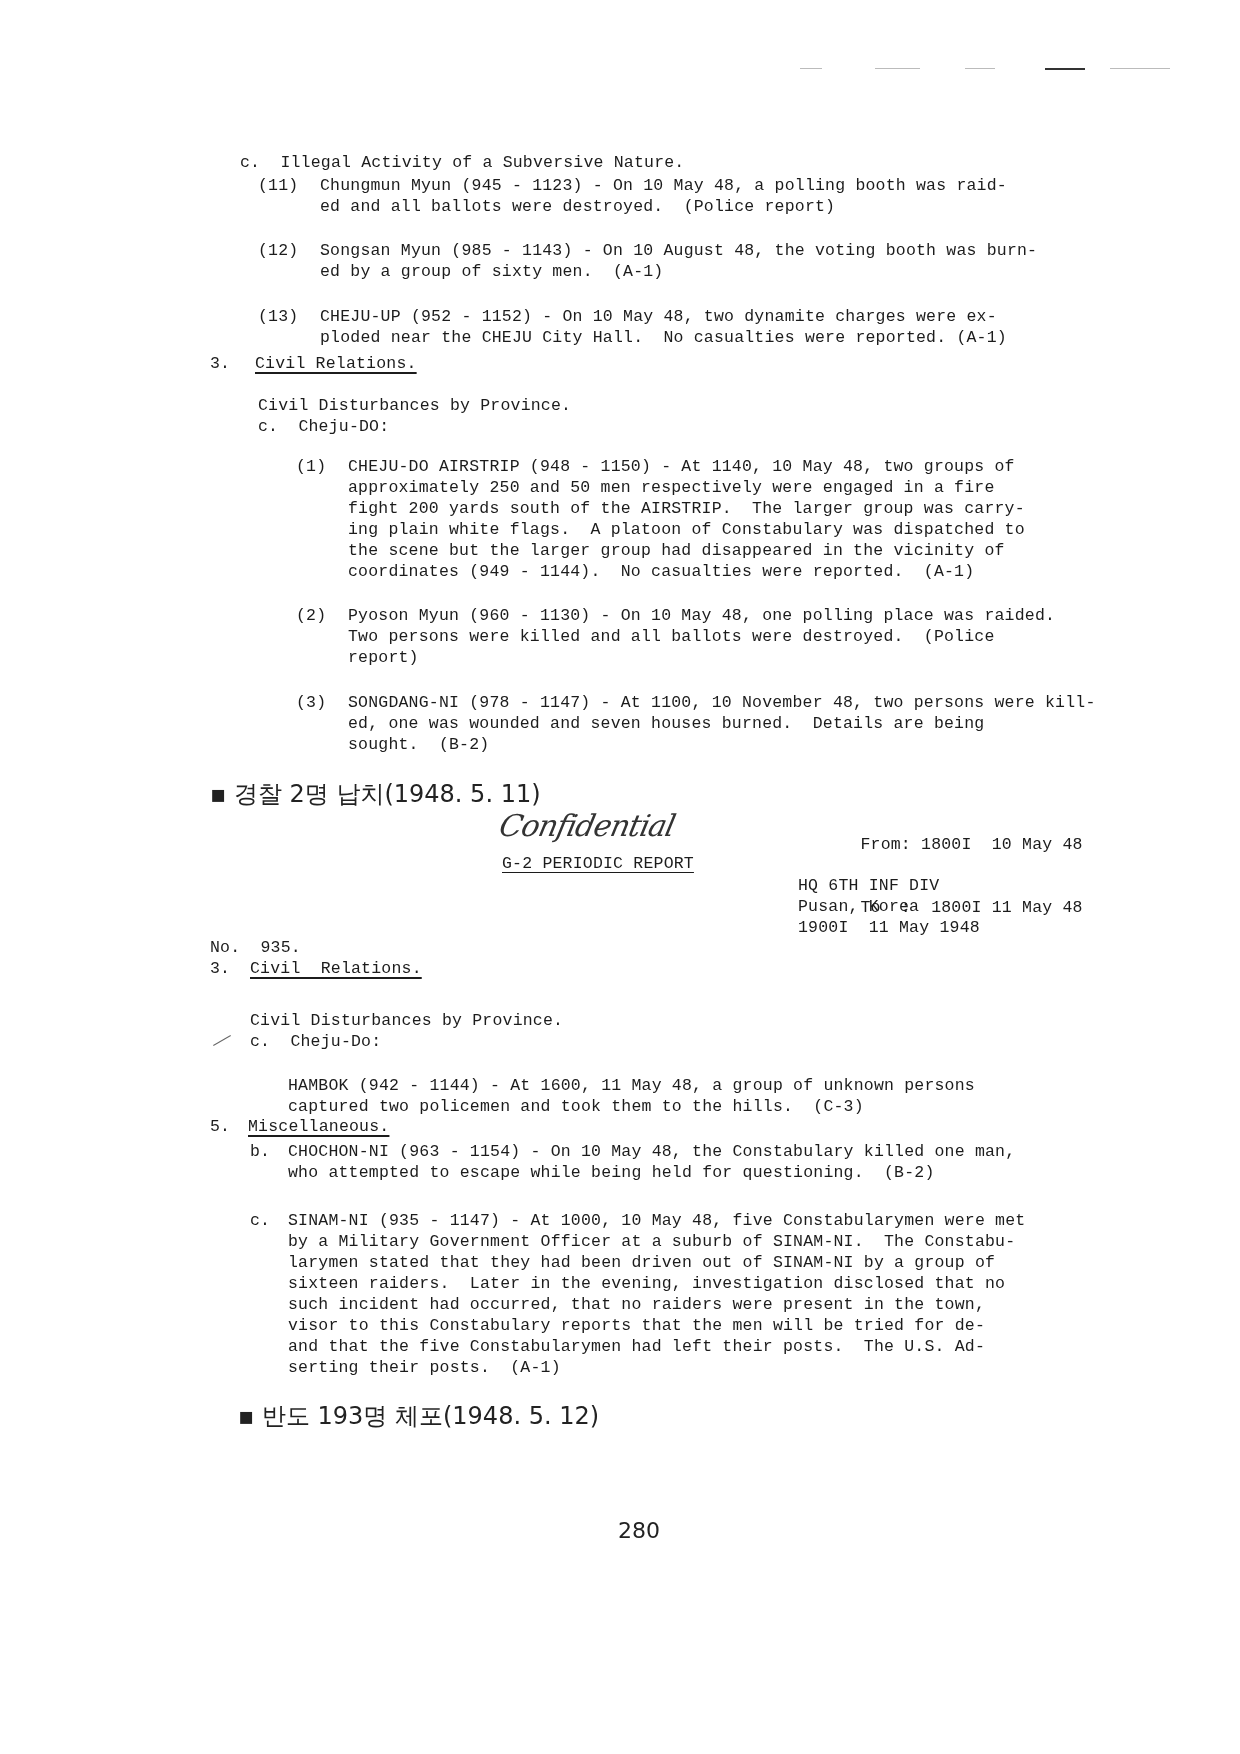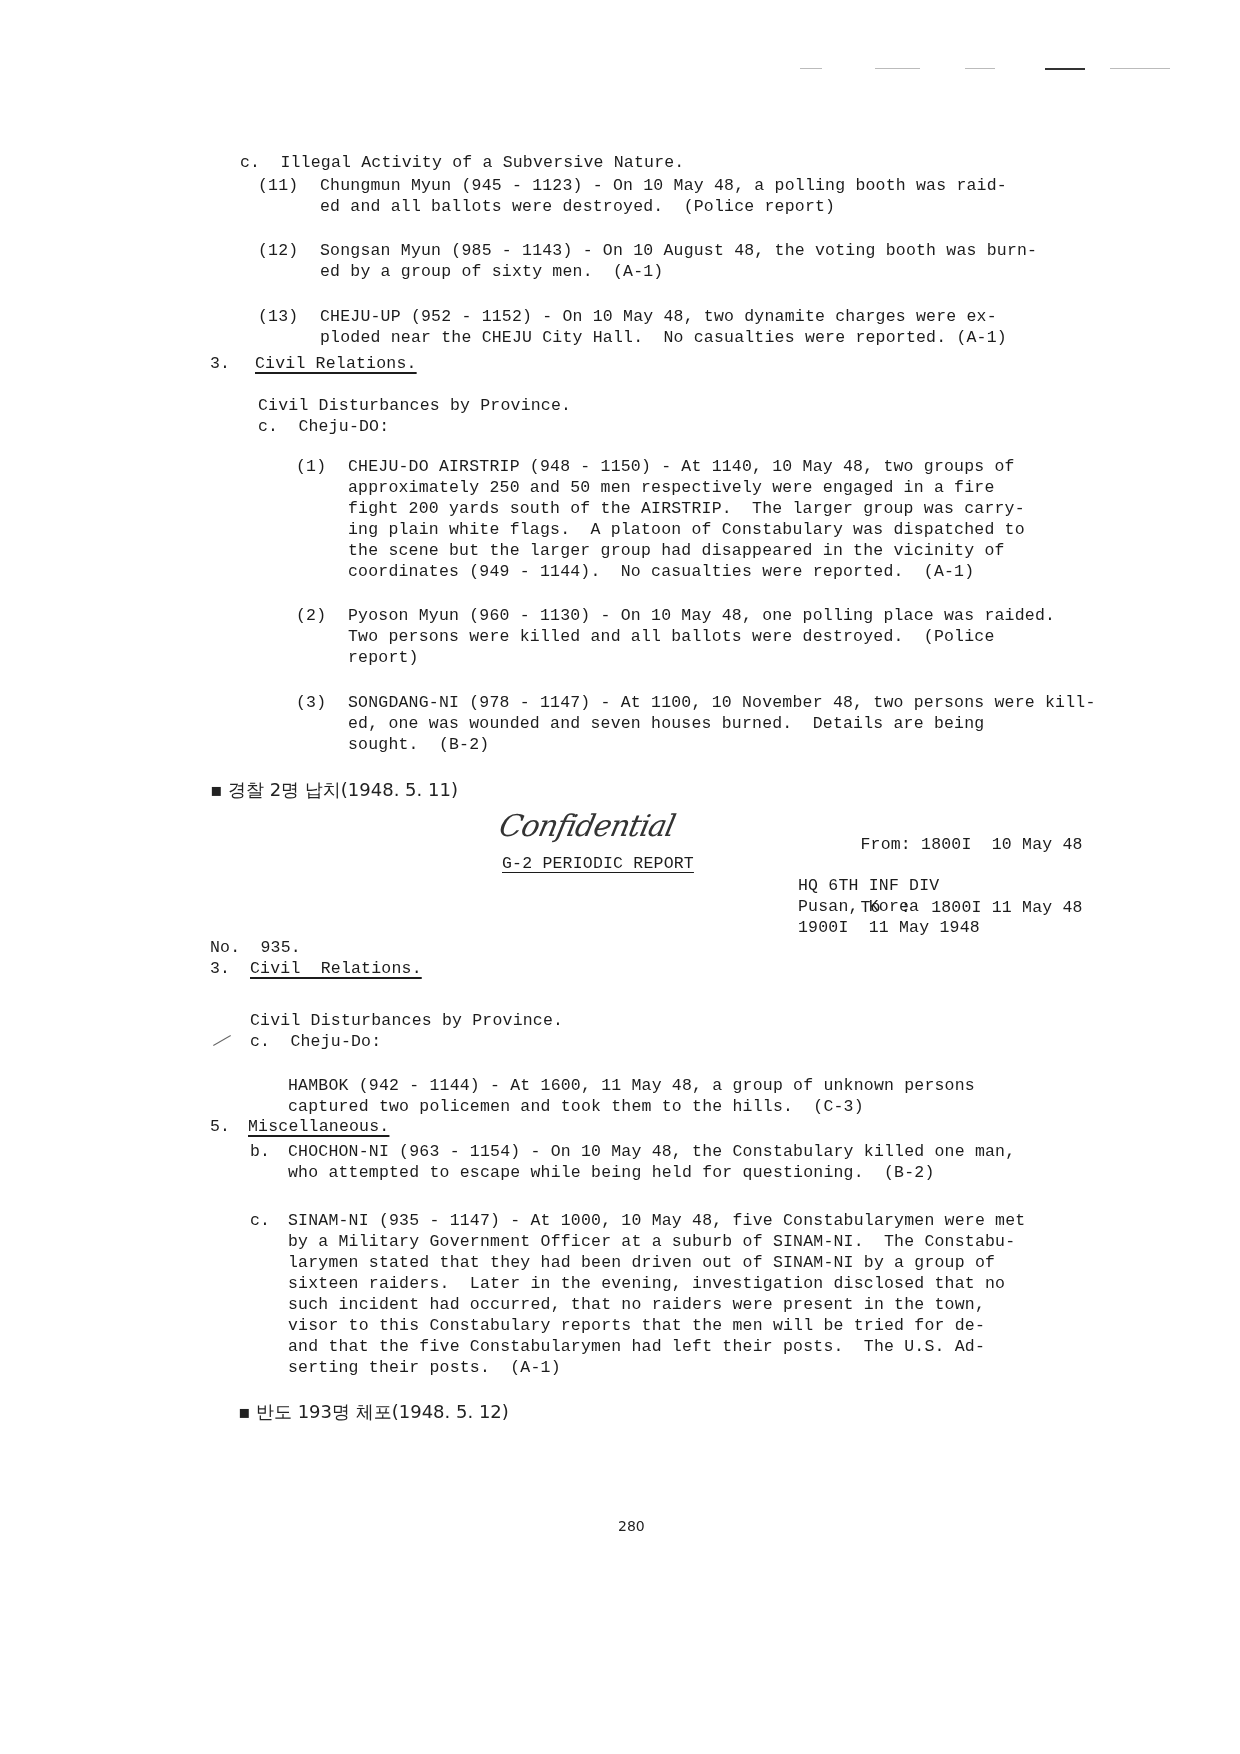--- a/index.html
+++ b/index.html
@@ -5,23 +5,23 @@
     html, body { margin: 0; padding: 0; background: #ffffff; }
     body { width: 1240px; height: 1754px; position: relative; overflow: hidden; color: #1a1a1a; }
     .mono { font-family: "Liberation Mono", "DejaVu Sans Mono", monospace; font-size: 16.5px; line-height: 21px; color: #1c1c1c; letter-spacing: 0.2px; }
     .abs { position: absolute; }
     .line { position: absolute; white-space: pre; }
     .u { text-decoration: underline; text-decoration-thickness: 2px; text-underline-offset: 4px; }
     .item { position: absolute; }
     .item .num { position: absolute; left: 0; top: 0; }
     .item .txt { position: absolute; top: 0; }
     .item .txt div { white-space: pre; }
-    .kr { font-family: "DejaVu Sans", "Liberation Sans", sans-serif; font-size: 18px; color: #222; white-space: pre; }
+    .kr { font-family: "DejaVu Sans", "Liberation Sans", sans-serif; font-size: 24px; color: #222; white-space: pre; }
     .sig { font-family: "DejaVu Serif", "Liberation Serif", serif; font-style: italic; font-size: 30px; color: #333; transform: skewX(-12deg); letter-spacing: -1px; }
-    .footer-num { font-family: "DejaVu Sans", "Liberation Sans", sans-serif; font-size: 14px; color: #222; text-align: center; }
+    .footer-num { font-family: "DejaVu Sans", "Liberation Sans", sans-serif; font-size: 22px; color: #222; text-align: center; }
     .scan-mark { position: absolute; height: 1px; background: #bbb; }
     .scan-mark.dark { background: #333; height: 2px; }
   </style>
 </head>
 <body>
 
 <div class="scan-mark" style="left:800px; top:68px; width:22px;"></div>
 <div class="scan-mark" style="left:875px; top:68px; width:45px;"></div>
 <div class="scan-mark" style="left:965px; top:68px; width:30px;"></div>
 <div class="scan-mark dark" style="left:1045px; top:68px; width:40px;"></div>

